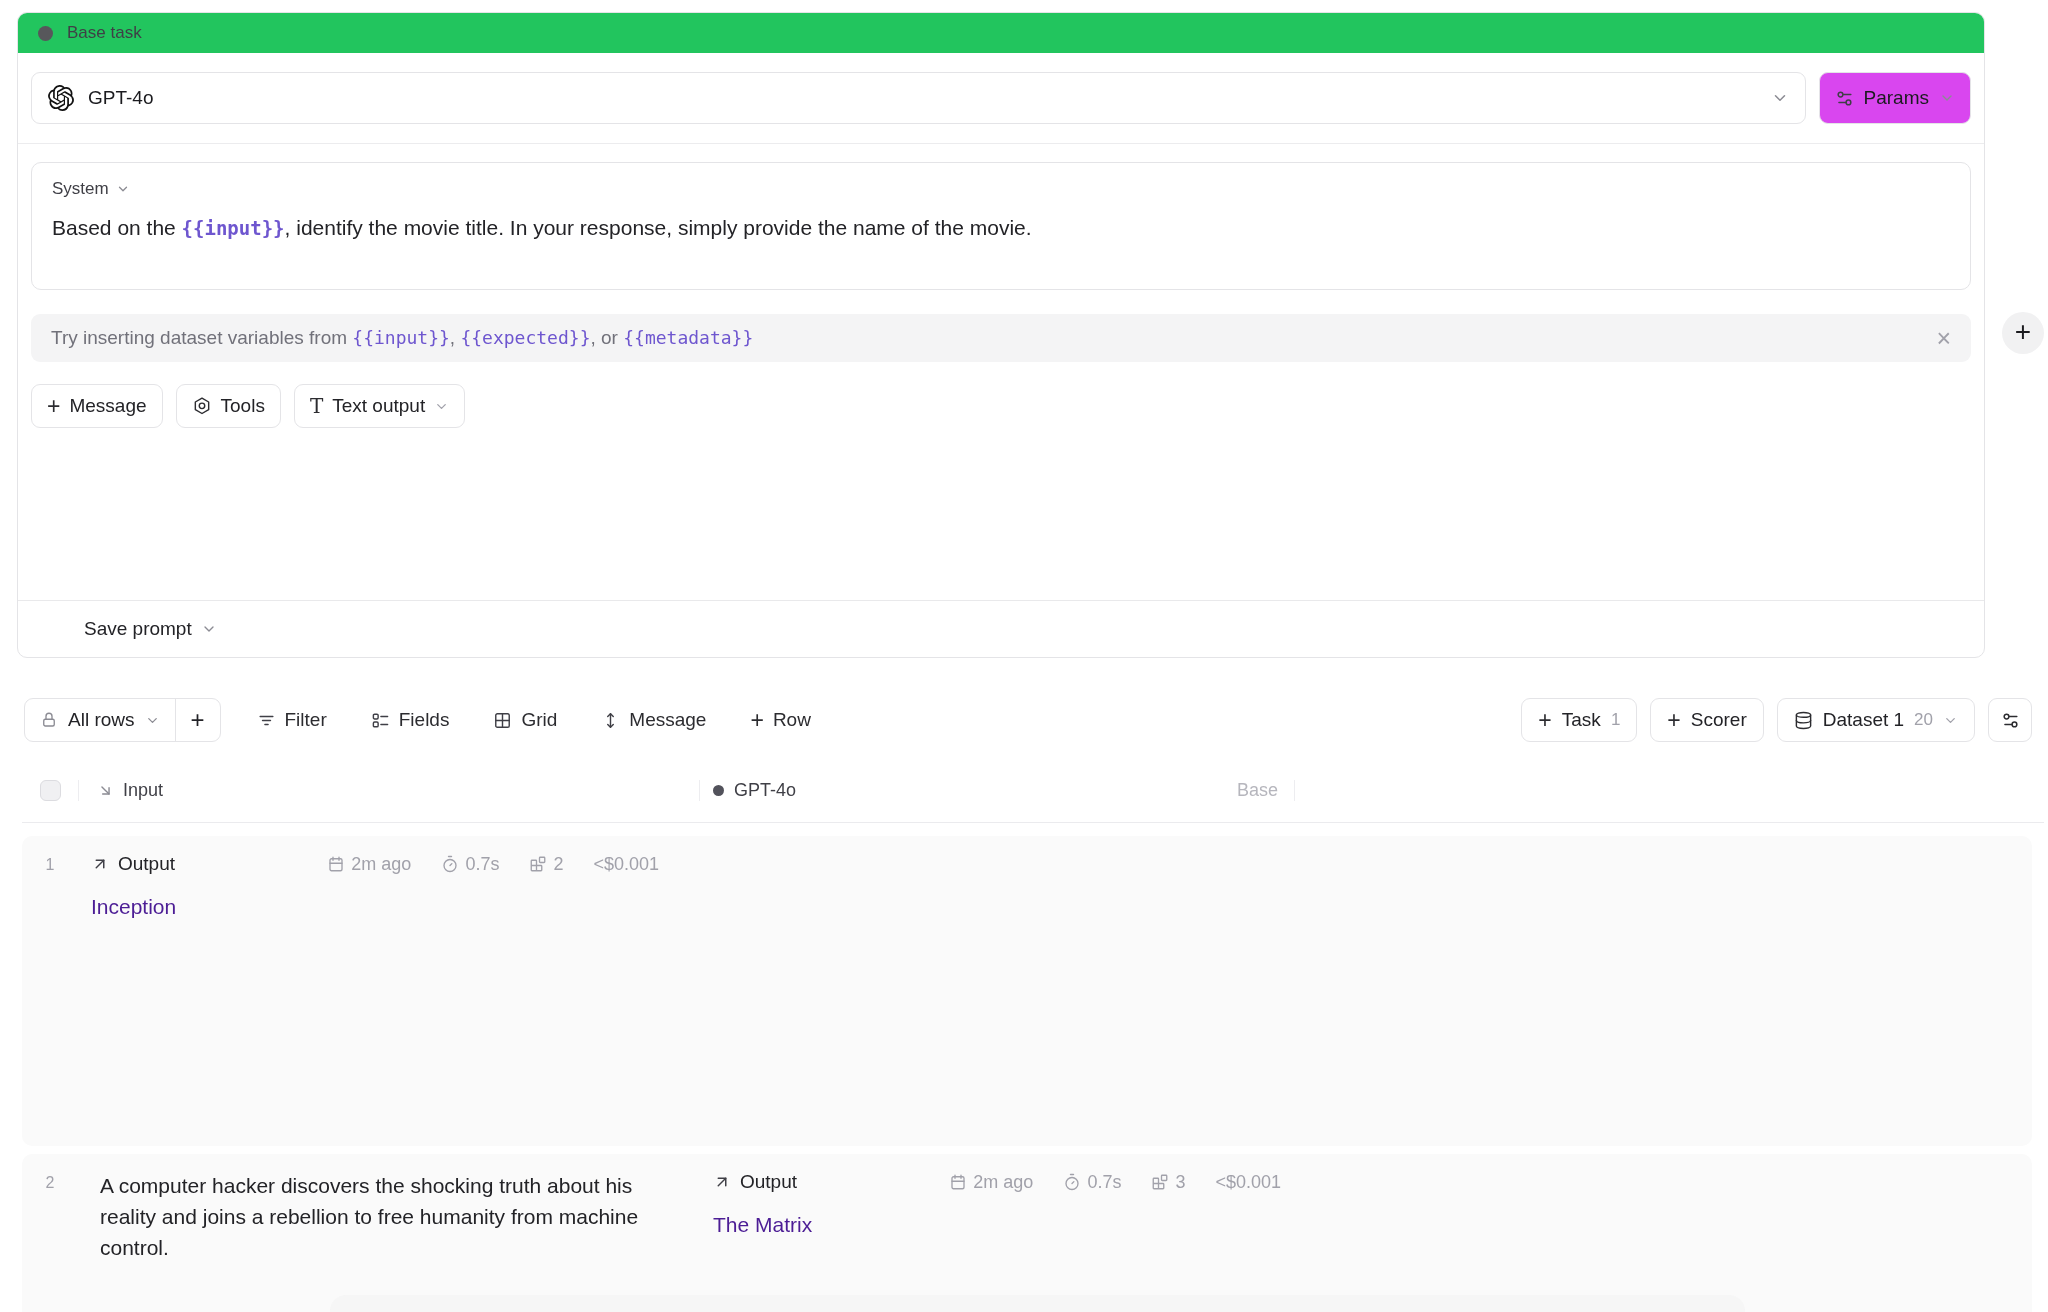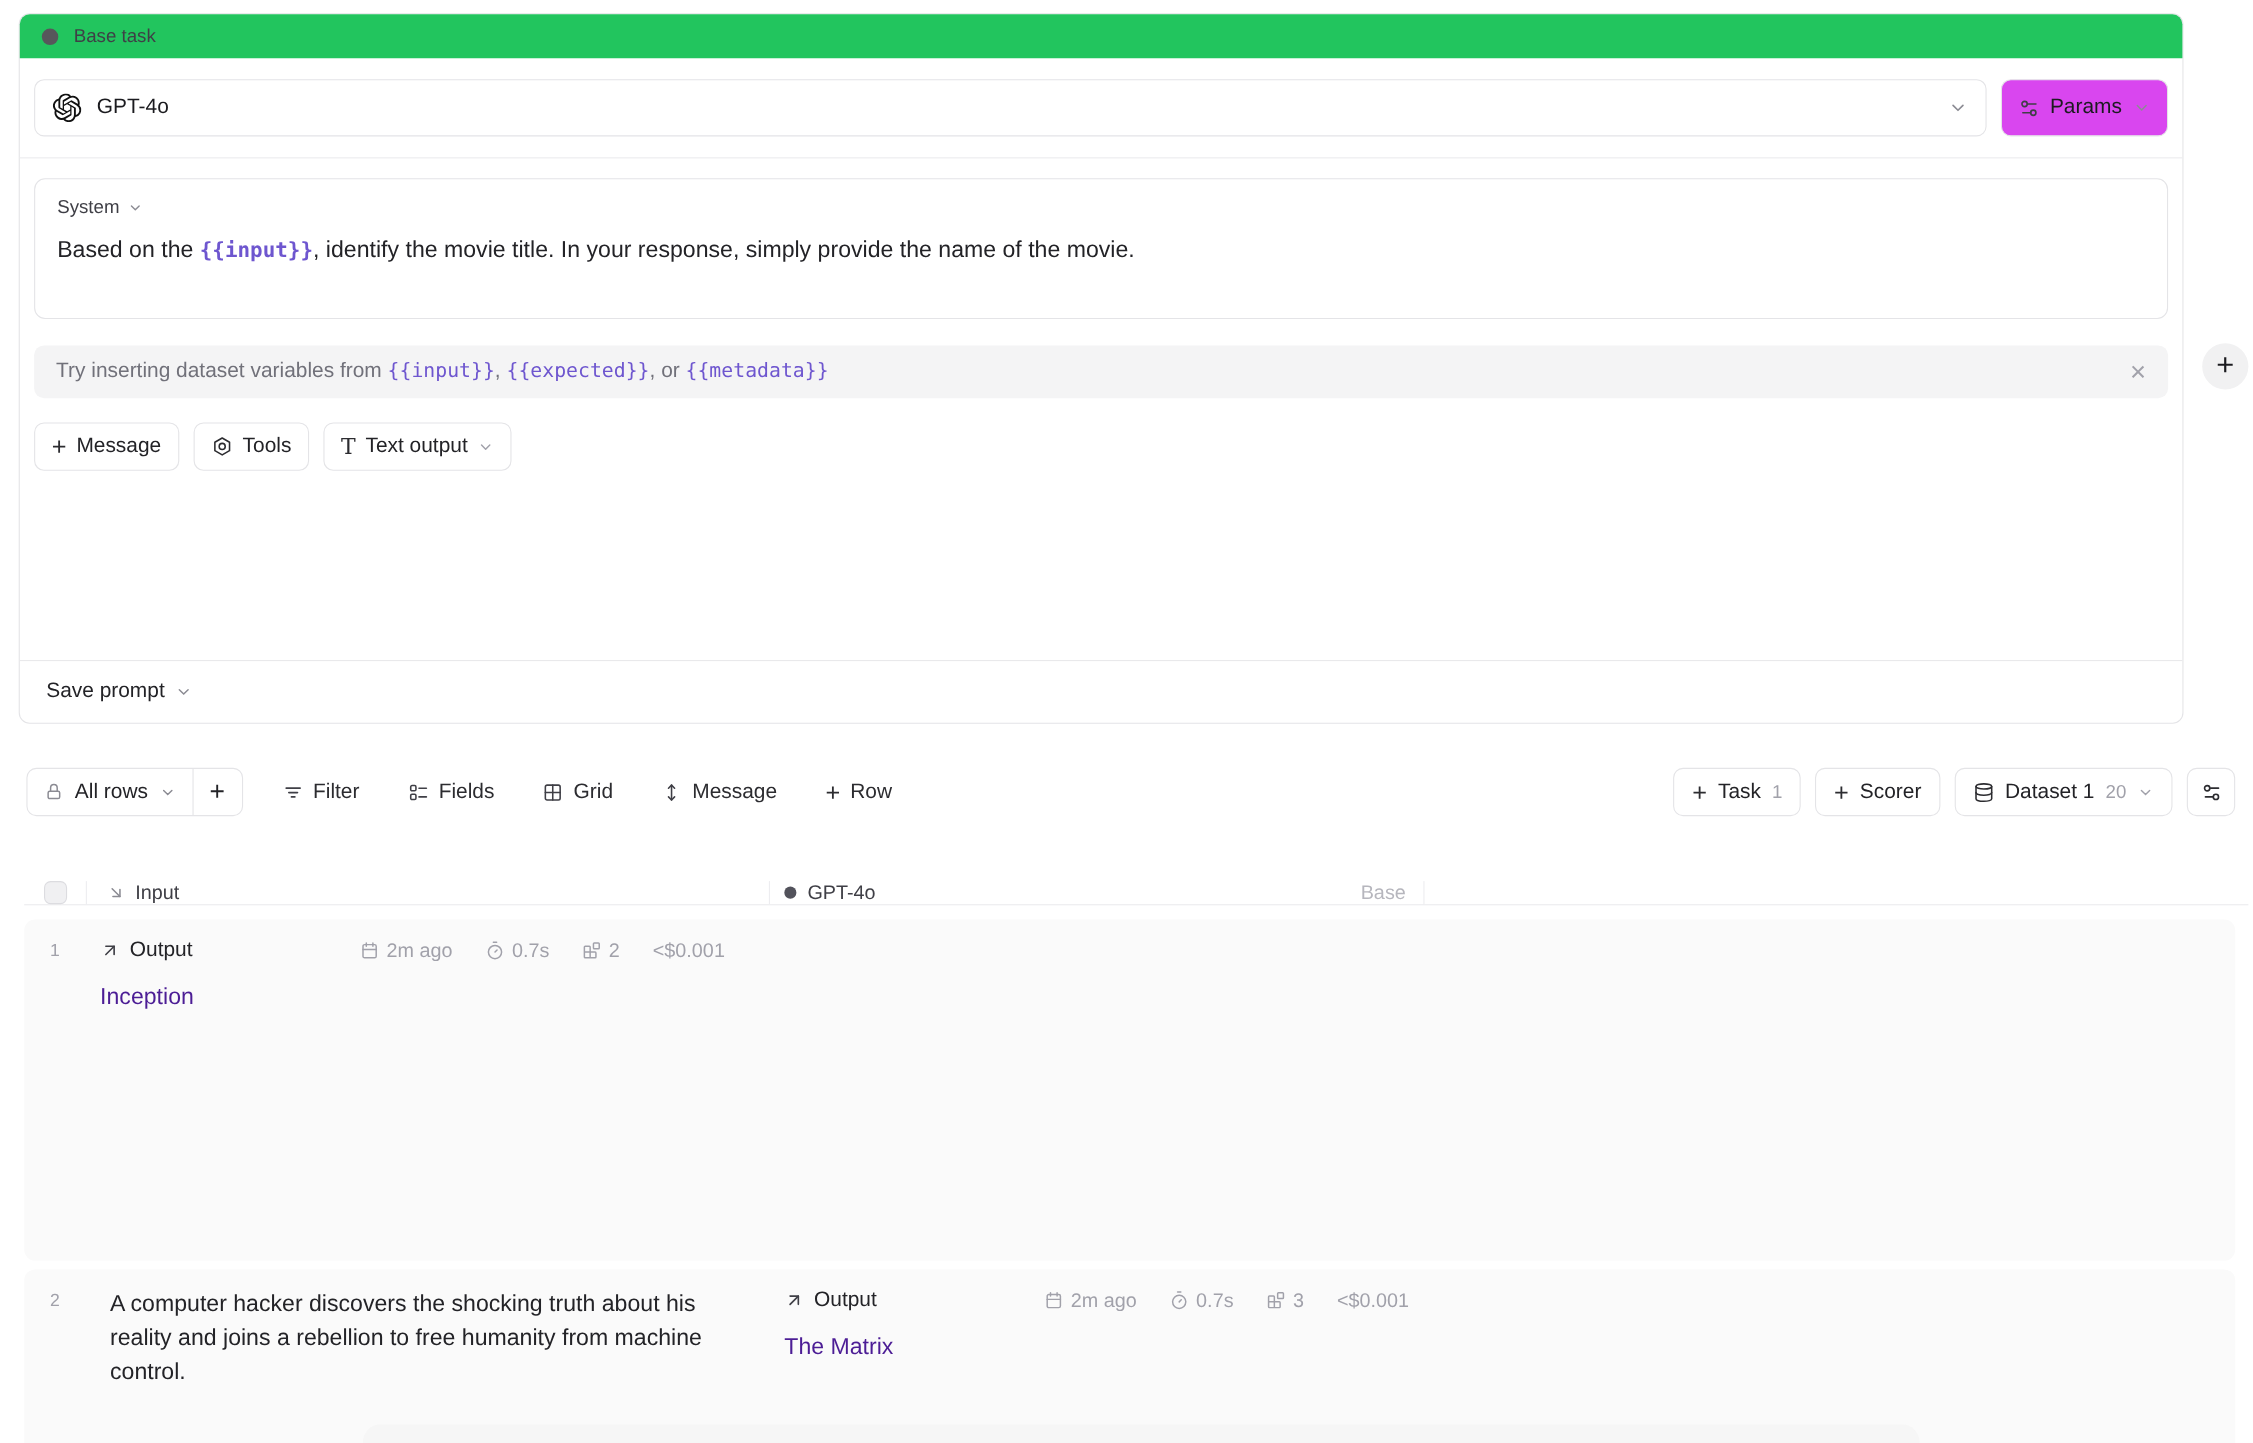--- a/index.html
+++ b/index.html
@@ -36,21 +36,21 @@
   .hint-close { margin-left:auto; background:none; border:none; color:#a1a1aa; font-size:25px; line-height:1; cursor:pointer; }
 
   .actions-row { margin-top:22px; display:flex; gap:13px; }
   .action-btn { height:44px; border:1px solid #e4e4e7; border-radius:9px; background:#fff;
     display:flex; align-items:center; gap:9px; padding:0 15px; font-size:19px; font-weight:500; color:#232327; cursor:pointer; }
   .plus-glyph { font-size:23px; font-weight:400; color:#2c2c30; line-height:1; }
   .t-glyph { font-family:"DejaVu Serif", serif; font-size:20px; color:#2c2c30; line-height:1; }
 
   .panel-footer { border-top:1px solid #e9e9eb; height:57px; display:flex; align-items:center; padding:0 24px; flex-shrink:0; }
   .save-prompt-btn { display:flex; align-items:center; gap:9px; background:none; border:none;
-    font-size:19px; font-weight:500; color:#232327; cursor:pointer; font-family:inherit; }
+    font-size:19px; font-weight:500; color:#232327; cursor:pointer; font-family:inherit;margin-left:42px; }
 
   .fab { position:absolute; left:2002px; top:312px; width:42px; height:42px; border-radius:50%;
     background:#f1f1f2; border:none; font-size:28px; color:#1b1b1f; display:flex; align-items:center;
     justify-content:center; cursor:pointer; line-height:1; padding-bottom:3px; }
 
   
   .table-section { position:absolute; left:0; top:698px; width:2048px; }
   .table-toolbar { height:44px; padding:0 16px 0 24px; display:flex; align-items:center; }
   .segmented { height:44px; border:1px solid #e4e4e7; border-radius:9px; display:flex; align-items:stretch; overflow:hidden; background:#fff; }
   .seg-main { display:flex; align-items:center; gap:10px; padding:0 15px; font-size:19px; font-weight:500; color:#232327; cursor:pointer; }
@@ -59,21 +59,21 @@
     font-size:24px; color:#232327; cursor:pointer; }
   .ghost-group { display:flex; margin-left:22px; gap:16px; }
   .ghost-btn { display:flex; align-items:center; gap:9px; padding:0 14px; height:44px; background:none; border:none;
     font-size:19px; font-weight:500; color:#2c2c30; cursor:pointer; font-family:inherit; }
   .toolbar-right { margin-left:auto; display:flex; gap:13px; align-items:center; }
   .tb-btn { height:44px; border:1px solid #e4e4e7; border-radius:9px; background:#fff; display:flex; align-items:center;
     gap:10px; padding:0 16px; font-size:19px; font-weight:500; color:#232327; cursor:pointer; font-family:inherit; }
   .count-badge { color:#a1a1aa; font-size:17px; font-weight:400; }
   .icon-btn { width:44px; padding:0; justify-content:center; }
 
-  .table-header { margin:38px 4px 0 22px; height:43px; display:flex; align-items:flex-end; border-bottom:1px solid #ebebee; }
+  .table-header { margin:38px 4px 0 22px; height:43px; display:flex; align-items:flex-start; border-bottom:1px solid #ebebee; }
   .col-check { width:56px; display:flex; align-items:center; justify-content:center; }
   .checkbox { width:21px; height:21px; border-radius:6px; background:#f0f0f2; border:1px solid #dcdce0; cursor:pointer; }
   .col-input { width:622px; display:flex; align-items:center; gap:9px; padding-left:18px;
     border-left:1px solid #ededf0; border-right:1px solid #ededf0; font-size:18px; font-weight:500; color:#3f3f46; }
   .col-model { width:595px; display:flex; align-items:center; gap:10px; padding:0 16px 0 13px;
     border-right:1px solid #ededf0; font-size:18px; font-weight:500; color:#3f3f46; }
   .model-dot { width:11px; height:11px; border-radius:50%; background:#52525b; }
   .base-label { margin-left:auto; font-size:18px; font-weight:400; color:#b6b6bd; }
 
   .rows { margin:13px 16px 0 22px; }

